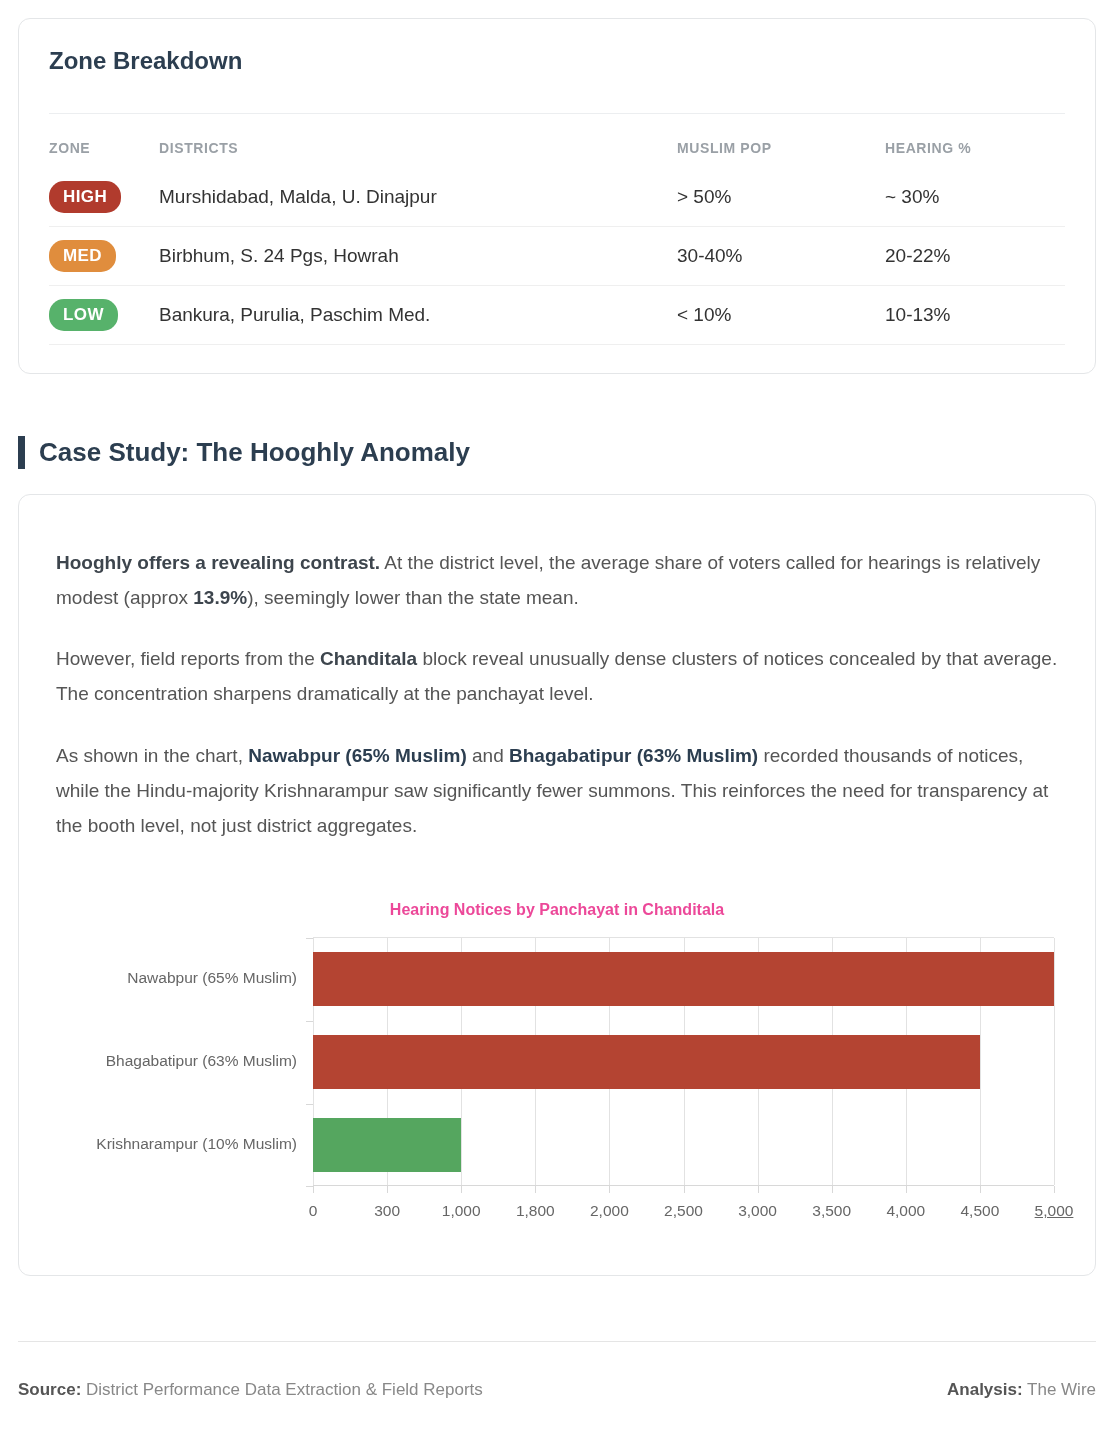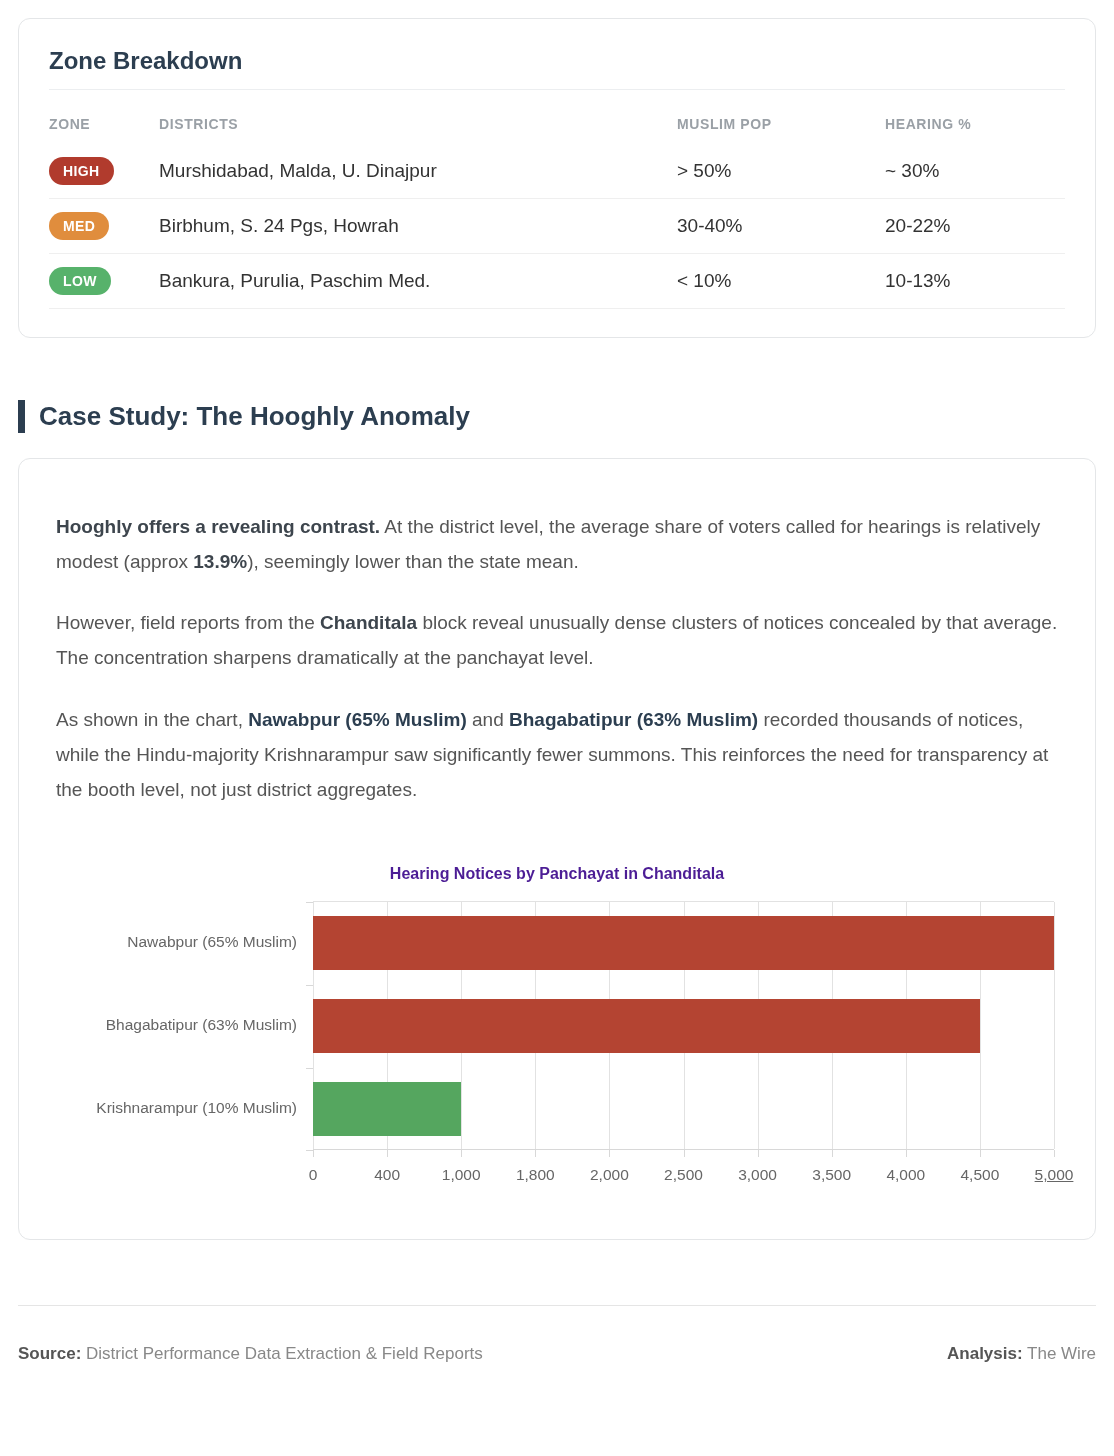--- a/index.html
+++ b/index.html
@@ -18,21 +18,21 @@
     border: 1px solid #e4e6e8;
     border-radius: 12px;
   }
 
   
   .zone-card { padding: 28px 30px 28px; margin-bottom: 62px; }
   .zone-title {
     font-size: 24px;
     font-weight: bold;
     color: #2c3e50;
-    padding-bottom: 14px;
+    padding-bottom: 38px;
     border-bottom: 1px solid #eceef0;
   }
   .ztable { width: 100%; }
   .zrow {
     display: grid;
     grid-template-columns: 110px 1fr 208px 180px;
     align-items: center;
     padding: 13px 0;
     border-bottom: 1px solid #efefef;
   }
@@ -45,21 +45,21 @@
     font-weight: bold;
     letter-spacing: 0.6px;
     color: #9aa0a6;
   }
   .zcell { font-size: 19px; color: #333; }
   .badge {
     display: inline-block;
     padding: 6px 14px;
     border-radius: 15px;
     color: #fff;
-    font-size: 14px;
+    font-size: 17px;
     font-weight: bold;
     letter-spacing: 0.4px;
   }
 
   
   .section-heading {
     display: flex;
     align-items: center;
     margin: 0 0 25px 0;
   }
@@ -86,21 +86,21 @@
   .case-card p:last-of-type { margin-bottom: 0; }
   .seg-bold { font-weight: bold; color: #3d454d; }
   .seg-bold-navy { font-weight: bold; color: #2c3e50; }
 
   
   .chart { margin-top: 58px; }
   .chart-title {
     text-align: center;
     font-size: 16px;
     font-weight: bold;
-    color: #4c1d95;
+    color: #ec4899;
     margin-bottom: 18px;
   }
   .chart-grid { display: grid; grid-template-columns: 257px 741px; }
   .ylabels { display: flex; flex-direction: column; }
   .ylabel {
     height: 83px;
     display: flex;
     align-items: center;
     justify-content: flex-end;
     padding-right: 16px;
@@ -240,21 +240,21 @@
             <div class="ytickmark" style="top: 248px;"></div>
             <div class="bar" style="top: 14.5px; width: 100%; background: rgb(180, 68, 50);"></div>
             <div class="bar" style="top: 97.5px; width: 90%; background: rgb(180, 68, 50);"></div>
             <div class="bar" style="top: 180.5px; width: 20%; background: rgb(85, 166, 95);"></div>
           </div>
       </div>
       <div class="xticks">
           <div class="xtickmark" style="left: 0%;"></div>
           <div class="xtick" style="left: 0%;">0</div>
           <div class="xtickmark" style="left: 10%;"></div>
-          <div class="xtick" style="left: 10%;">400</div>
+          <div class="xtick" style="left: 10%;">300</div>
           <div class="xtickmark" style="left: 20%;"></div>
           <div class="xtick" style="left: 20%;">1,000</div>
           <div class="xtickmark" style="left: 30%;"></div>
           <div class="xtick" style="left: 30%;">1,800</div>
           <div class="xtickmark" style="left: 40%;"></div>
           <div class="xtick" style="left: 40%;">2,000</div>
           <div class="xtickmark" style="left: 50%;"></div>
           <div class="xtick" style="left: 50%;">2,500</div>
           <div class="xtickmark" style="left: 60%;"></div>
           <div class="xtick" style="left: 60%;">3,000</div>

